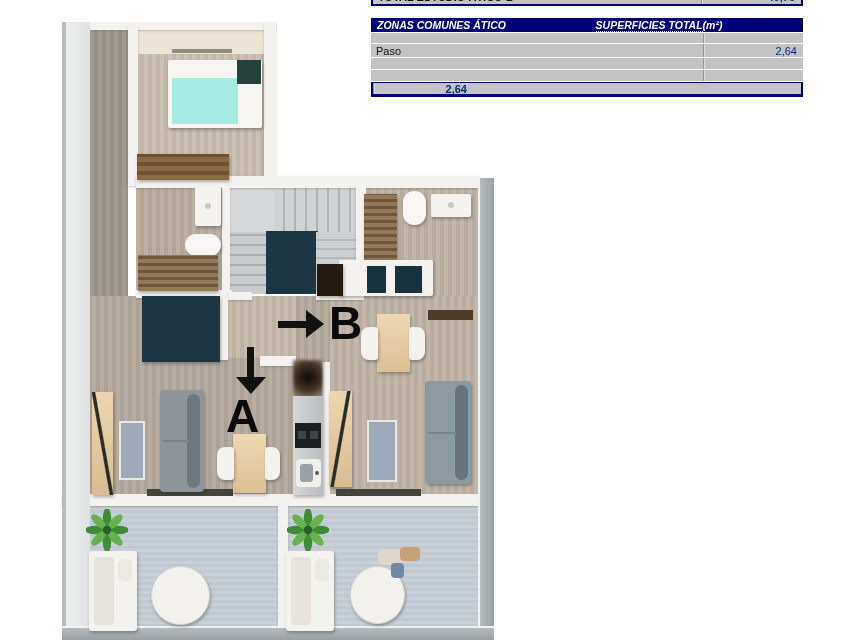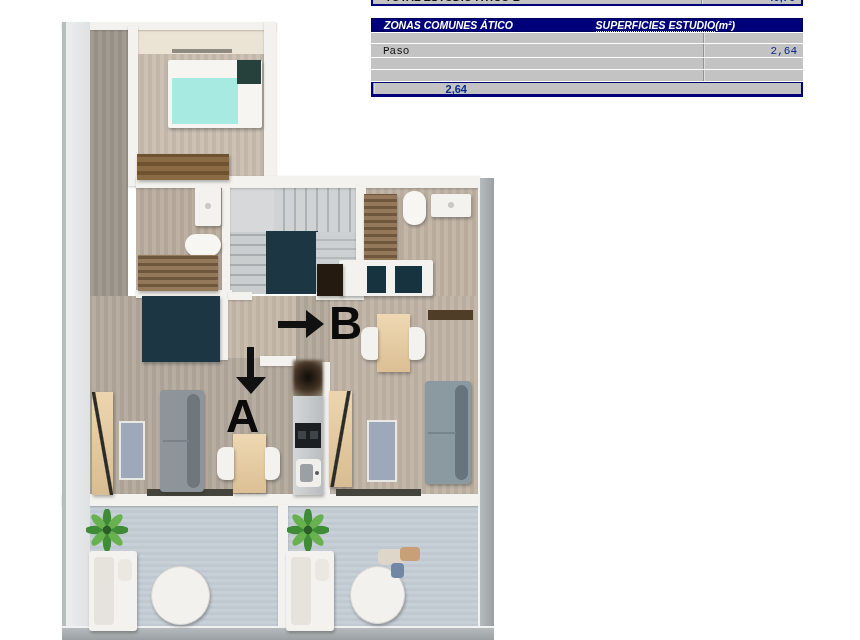--- a/index.html
+++ b/index.html
@@ -28,21 +28,21 @@
   .stripes-wood{background:repeating-linear-gradient(0deg,#8a6a42 0 5px,#6f5230 5px 9px);}
   
   .marker-letter{color:#0b0b0b;font-weight:700;font-size:46px;line-height:1;}
   .bar-v{background:#111;width:7px;height:30px;}
   .bar-h{background:#111;height:7px;width:28px;}
   .tri-down{width:0;height:0;border-left:15px solid transparent;border-right:15px solid transparent;border-top:17px solid #111;}
   .tri-right{width:0;height:0;border-top:14px solid transparent;border-bottom:14px solid transparent;border-left:18px solid #111;}
   
   #area-table{left:371px;top:-11px;width:432px;font-size:11px;color:#111;}
   .trow{position:relative;background:var(--cell-bg,#c3c3c3);display:flex;align-items:center;box-sizing:border-box;}
-  .trow .lbl{padding-left:12px;flex:1;white-space:nowrap;overflow:hidden;}
+  .trow .lbl{padding-left:5px;flex:1;white-space:nowrap;overflow:hidden;}
   .trow .val{width:100px;text-align:right;padding-right:6px;border-left:1px solid #8f948f;box-shadow:inset 1px 0 0 #dcdcdc;height:100%;display:flex;align-items:center;justify-content:flex-end;box-sizing:border-box;}
   .navy-border{border-left:2px solid #00007b;border-right:2px solid #00007b;}
   .valtxt{color:var(--value-color,#0b2a8a);font-weight:700;}
   .u{border-bottom:1px dotted rgba(30,60,160,.9);}
   .hdr .u{border-bottom:1px dotted rgba(255,255,255,.85);}
   .sep{height:1px;background:#fff;}
 </style>
 </head>
 <body>
 
@@ -215,34 +215,34 @@
       <div class="val">
           <span class="valtxt">40,76</span>
         </div>
     </div>
 
     <div style="height:12px;background:#fff;"></div>
 
     <div class="trow hdr" style="height:14px;background:var(--header-bg,#00007b);color:var(--header-text,#fff);font-style:italic;font-weight:700;font-size:10.5px;border:1px solid #00005e;">
       <div class="lbl"><span class="u">ZONAS</span><span> COMUNES ÁTICO</span></div>
       <div class="f" style="left:52%;top:0;height:100%;display:flex;align-items:center;">
-          <span class="u">SUPERFICIES ESTUDIO</span>
+          <span class="u">SUPERFICIES TOTAL</span>
           <span>  (m²)</span>
         </div>
     </div>
 
     <div class="sep"></div>
     <div class="trow" style="height:10px;">
       <div class="lbl"></div>
       <div class="val">
           <span class="valtxt" style="font-weight:400;"></span>
         </div>
     </div>
     <div class="sep"></div>
-    <div class="trow" style="height:13px;font-family:Liberation Mono, monospace;">
+    <div class="trow" style="height:13px;">
       <div class="lbl">Paso</div>
       <div class="val">
           <span class="valtxt" style="font-weight:400;">2,64</span>
         </div>
     </div>
     <div class="sep"></div>
     <div class="trow" style="height:11px;">
       <div class="lbl"></div>
       <div class="val">
           <span class="valtxt" style="font-weight:400;"></span>

